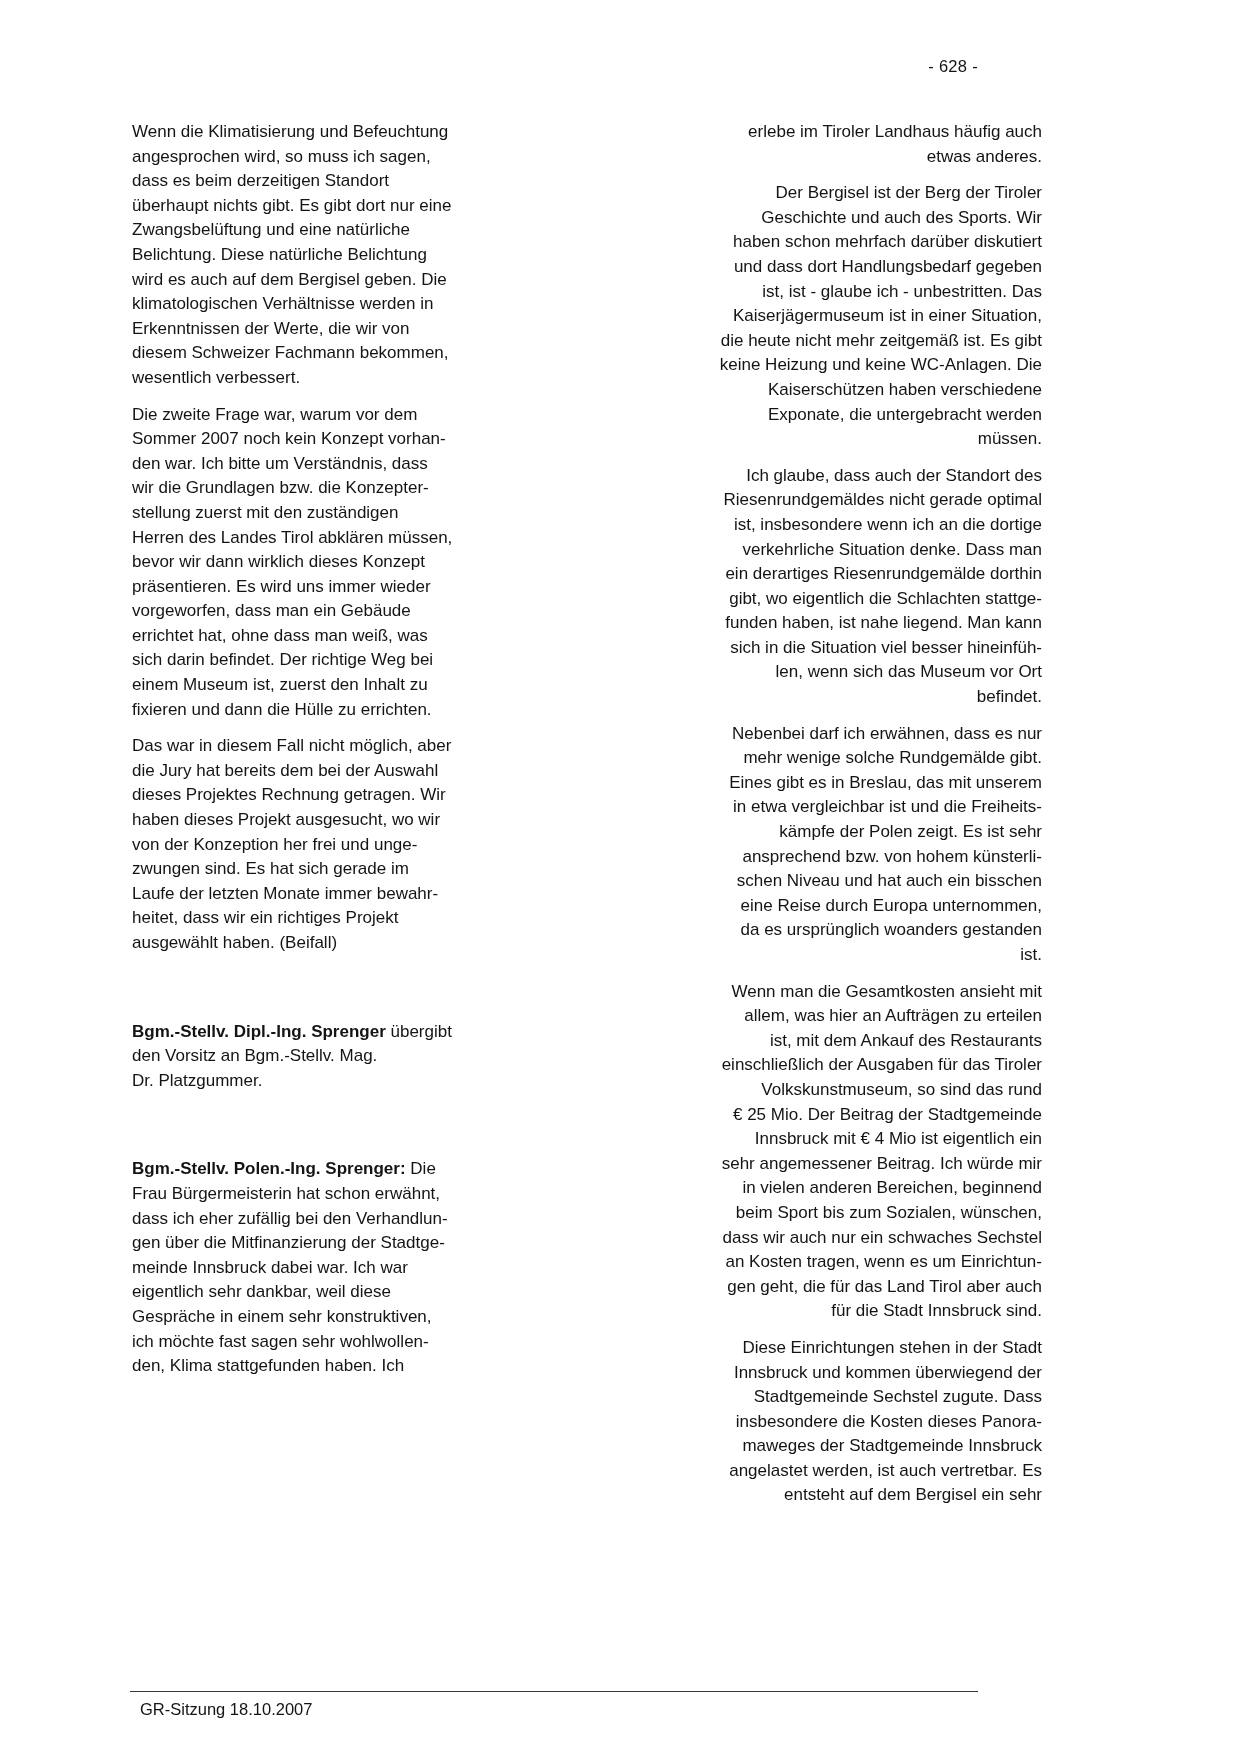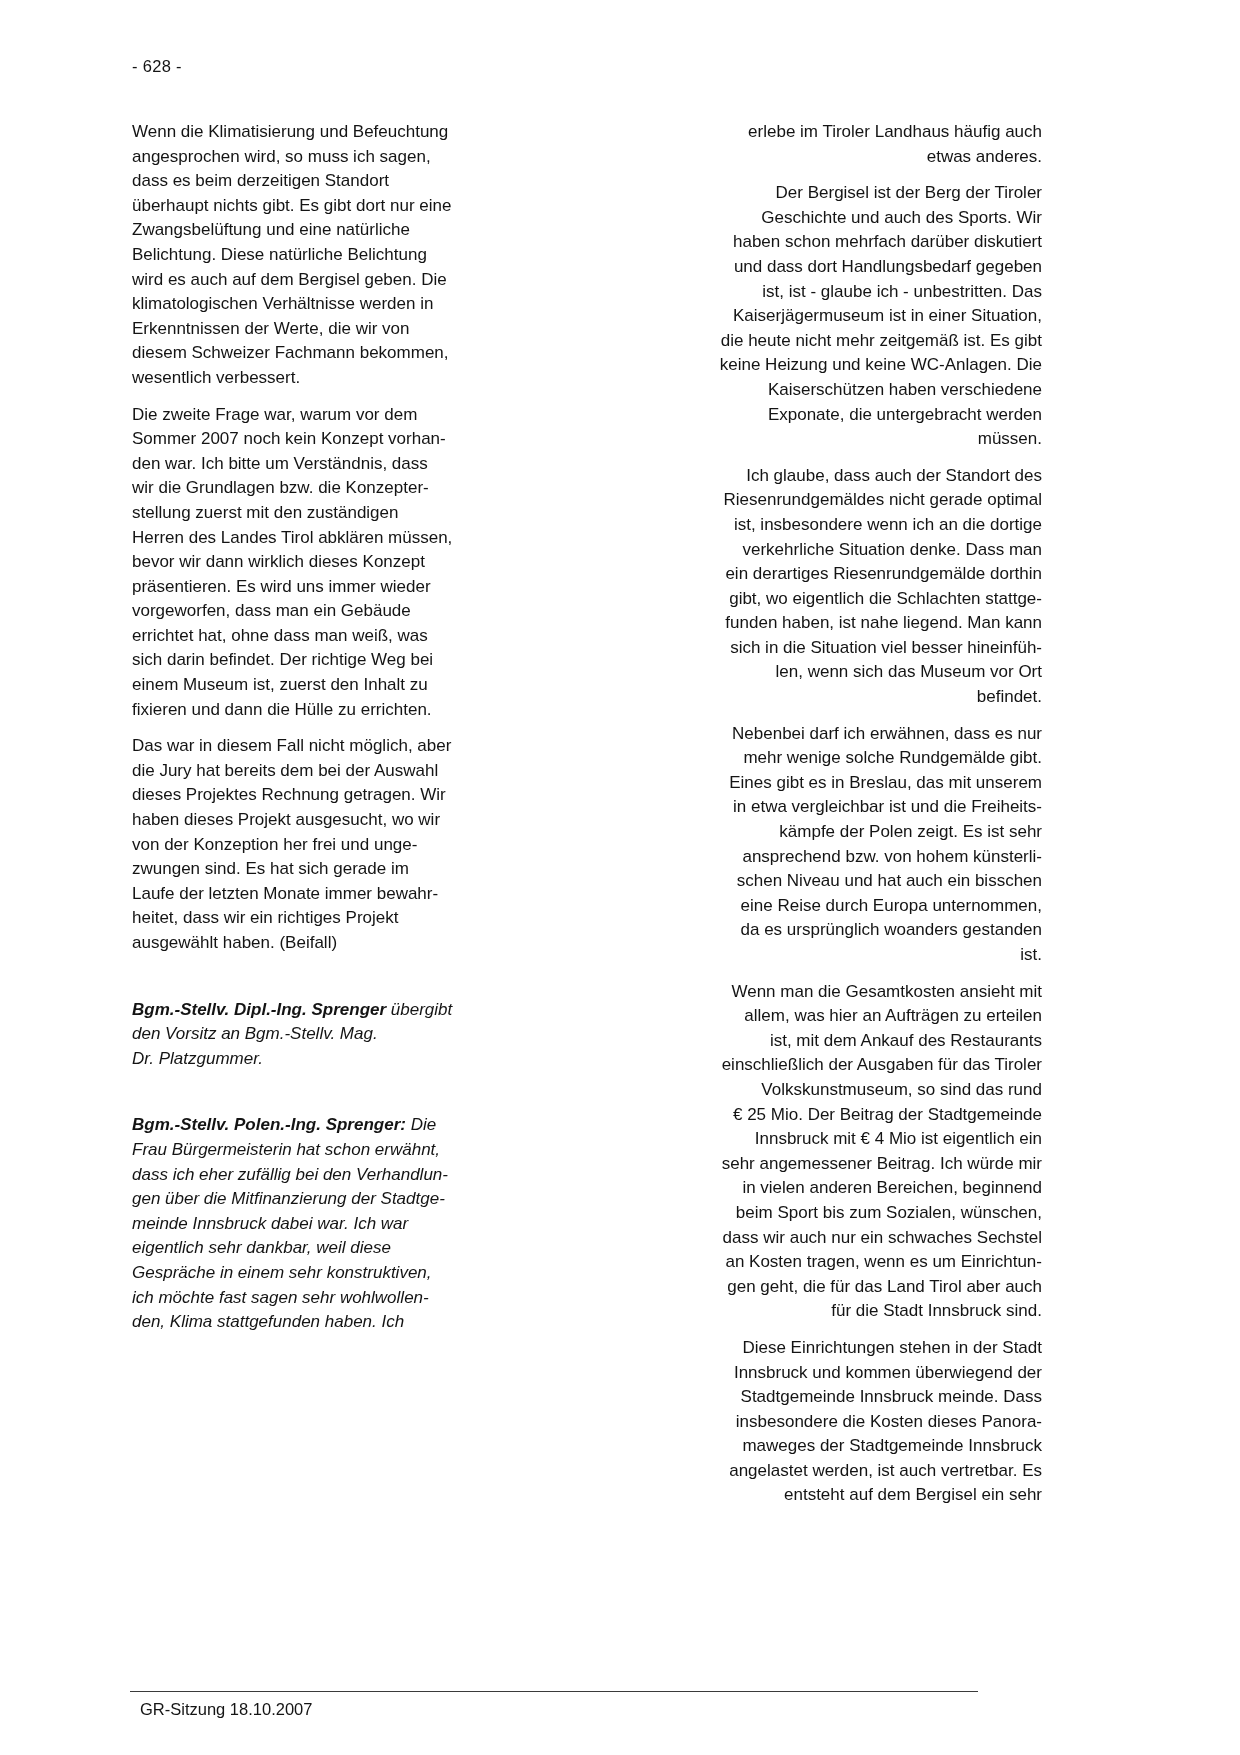--- a/index.html
+++ b/index.html
@@ -14,38 +14,38 @@
     background: #ffffff;
     font-family: "Liberation Sans", sans-serif;
     color: #141414;
     overflow: hidden;
   }
   .page-number {
     position: absolute;
     top: 57px;
     left: 132px;
     width: 846px;
-    text-align: left;
+    text-align: right;
     font-size: 16.5px;
     letter-spacing: 0.3px;
   }
   .col {
     position: absolute;
     top: 120px;
     width: 456px;
     font-size: 17px;
     line-height: 24.6px;
   }
   .col-left  { left: 132px; }
   .col-right { left: 586px; text-align: right; }
   .para {
     margin: 0 0 12px 0;
     white-space: pre-line;
   }
-  .para.spaced { margin-top: 42px; font-style: italic; }
+  .para.spaced { margin-top: 64px; }
   .para strong { font-weight: bold; }
   .footer-rule {
     position: absolute;
     left: 130px;
     top: 1691px;
     width: 848px;
     border-top: 1.5px solid #3a3a3a;
   }
   .footer-text {
     position: absolute;
@@ -150,21 +150,21 @@
 Innsbruck mit € 4 Mio ist eigentlich ein
 sehr angemessener Beitrag. Ich würde mir
 in vielen anderen Bereichen, beginnend
 beim Sport bis zum Sozialen, wünschen,
 dass wir auch nur ein schwaches Sechstel
 an Kosten tragen, wenn es um Einrichtun-
 gen geht, die für das Land Tirol aber auch
 für die Stadt Innsbruck sind.</p>
       <p class="para">Diese Einrichtungen stehen in der Stadt
 Innsbruck und kommen überwiegend der
-Stadtgemeinde Innsbruck meinde. Dass
+Stadtgemeinde Sechstel zugute. Dass
 insbesondere die Kosten dieses Panora-
 maweges der Stadtgemeinde Innsbruck
 angelastet werden, ist auch vertretbar. Es
 entsteht auf dem Bergisel ein sehr</p>
     </div>
 
   <div class="footer-rule"></div>
   <div class="footer-text">GR-Sitzung 18.10.2007</div>
 </div>
 

